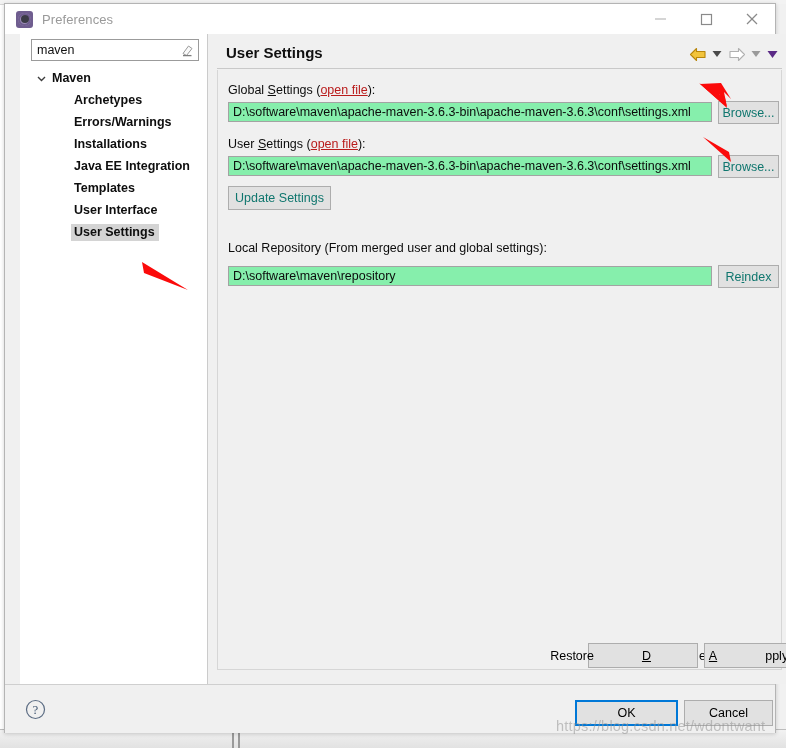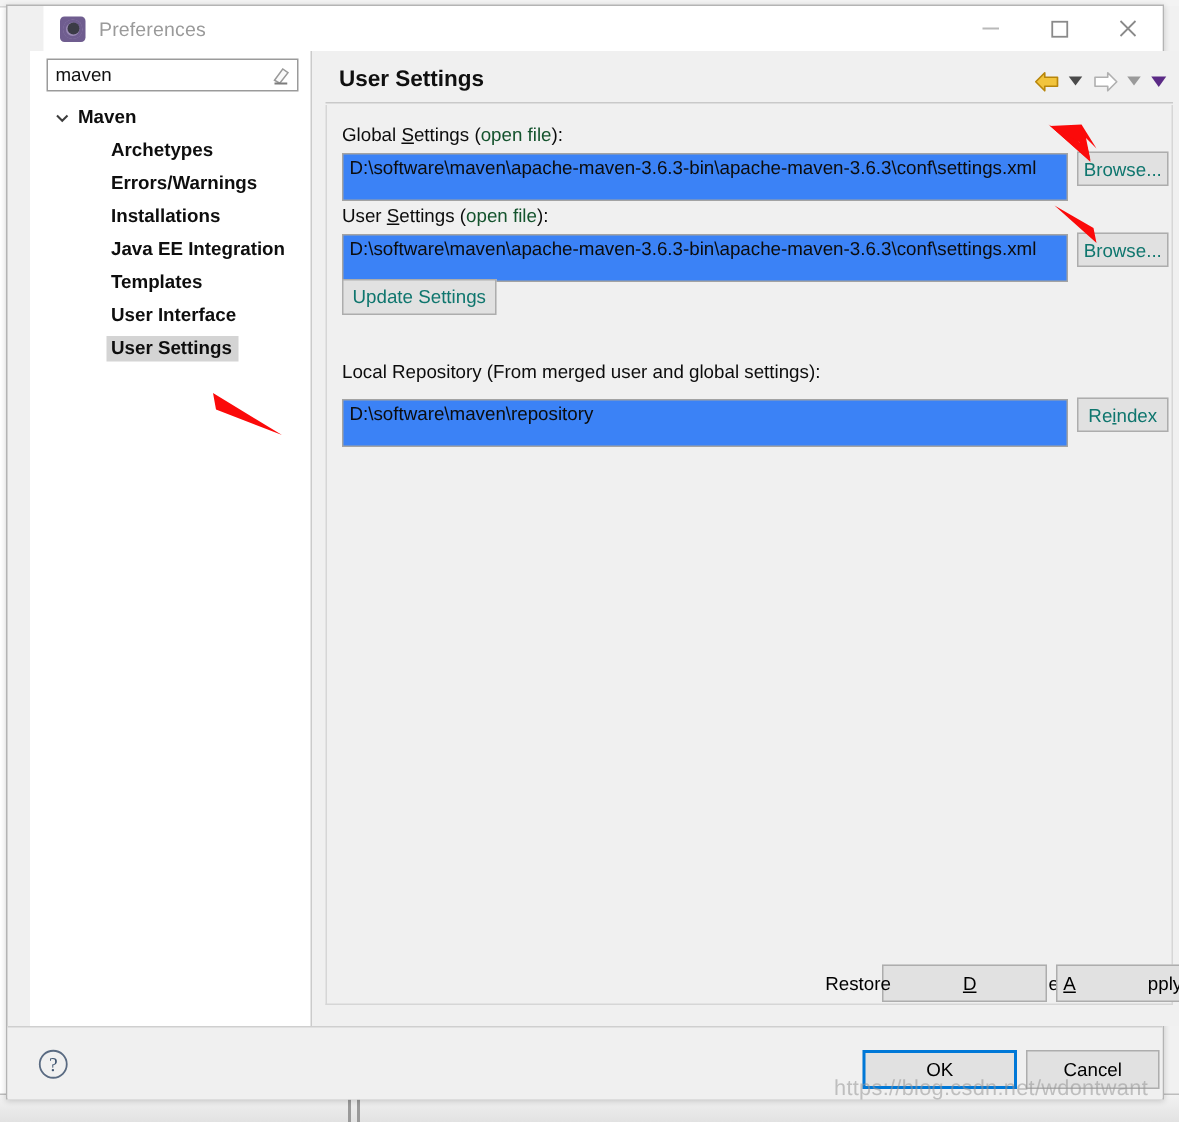--- a/index.html
+++ b/index.html
@@ -66,21 +66,20 @@
   #preferences-dialog {
     position: absolute;
     left: 4px;
     top: 3px;
     width: 772px;
     height: 730px;
     background: #f0f0f0;
     border: 1px solid #b4b4b4;
     box-sizing: border-box;
     box-shadow: 0 1px 4px rgba(0,0,0,0.18);
-    padding-left: 24px;
   }
 
   
   #title-bar {
     position: relative;
     height: 30px;
     background: #ffffff;
     display: flex;
     align-items: center;
   }
@@ -245,27 +244,28 @@
   }
 
   .field-label {
     position: absolute;
     font-size: 12.5px;
     color: #0c0c0c;
     white-space: nowrap;
   }
   .mn { text-decoration: underline; }
   .link {
-    color: #14532d;
+    color: #b91c1c;
+    text-decoration: underline;
   }
 
   .text-field {
     position: absolute;
-    height: 32px;
-    background: #3b82f6;
+    height: 20px;
+    background: #86efac;
     border: 1px solid #a3a3a3;
     box-sizing: border-box;
     font-size: 12.5px;
     color: #0c0c0c;
     line-height: 19px;
     padding-left: 4px;
     white-space: nowrap;
     overflow: hidden;
   }
 

